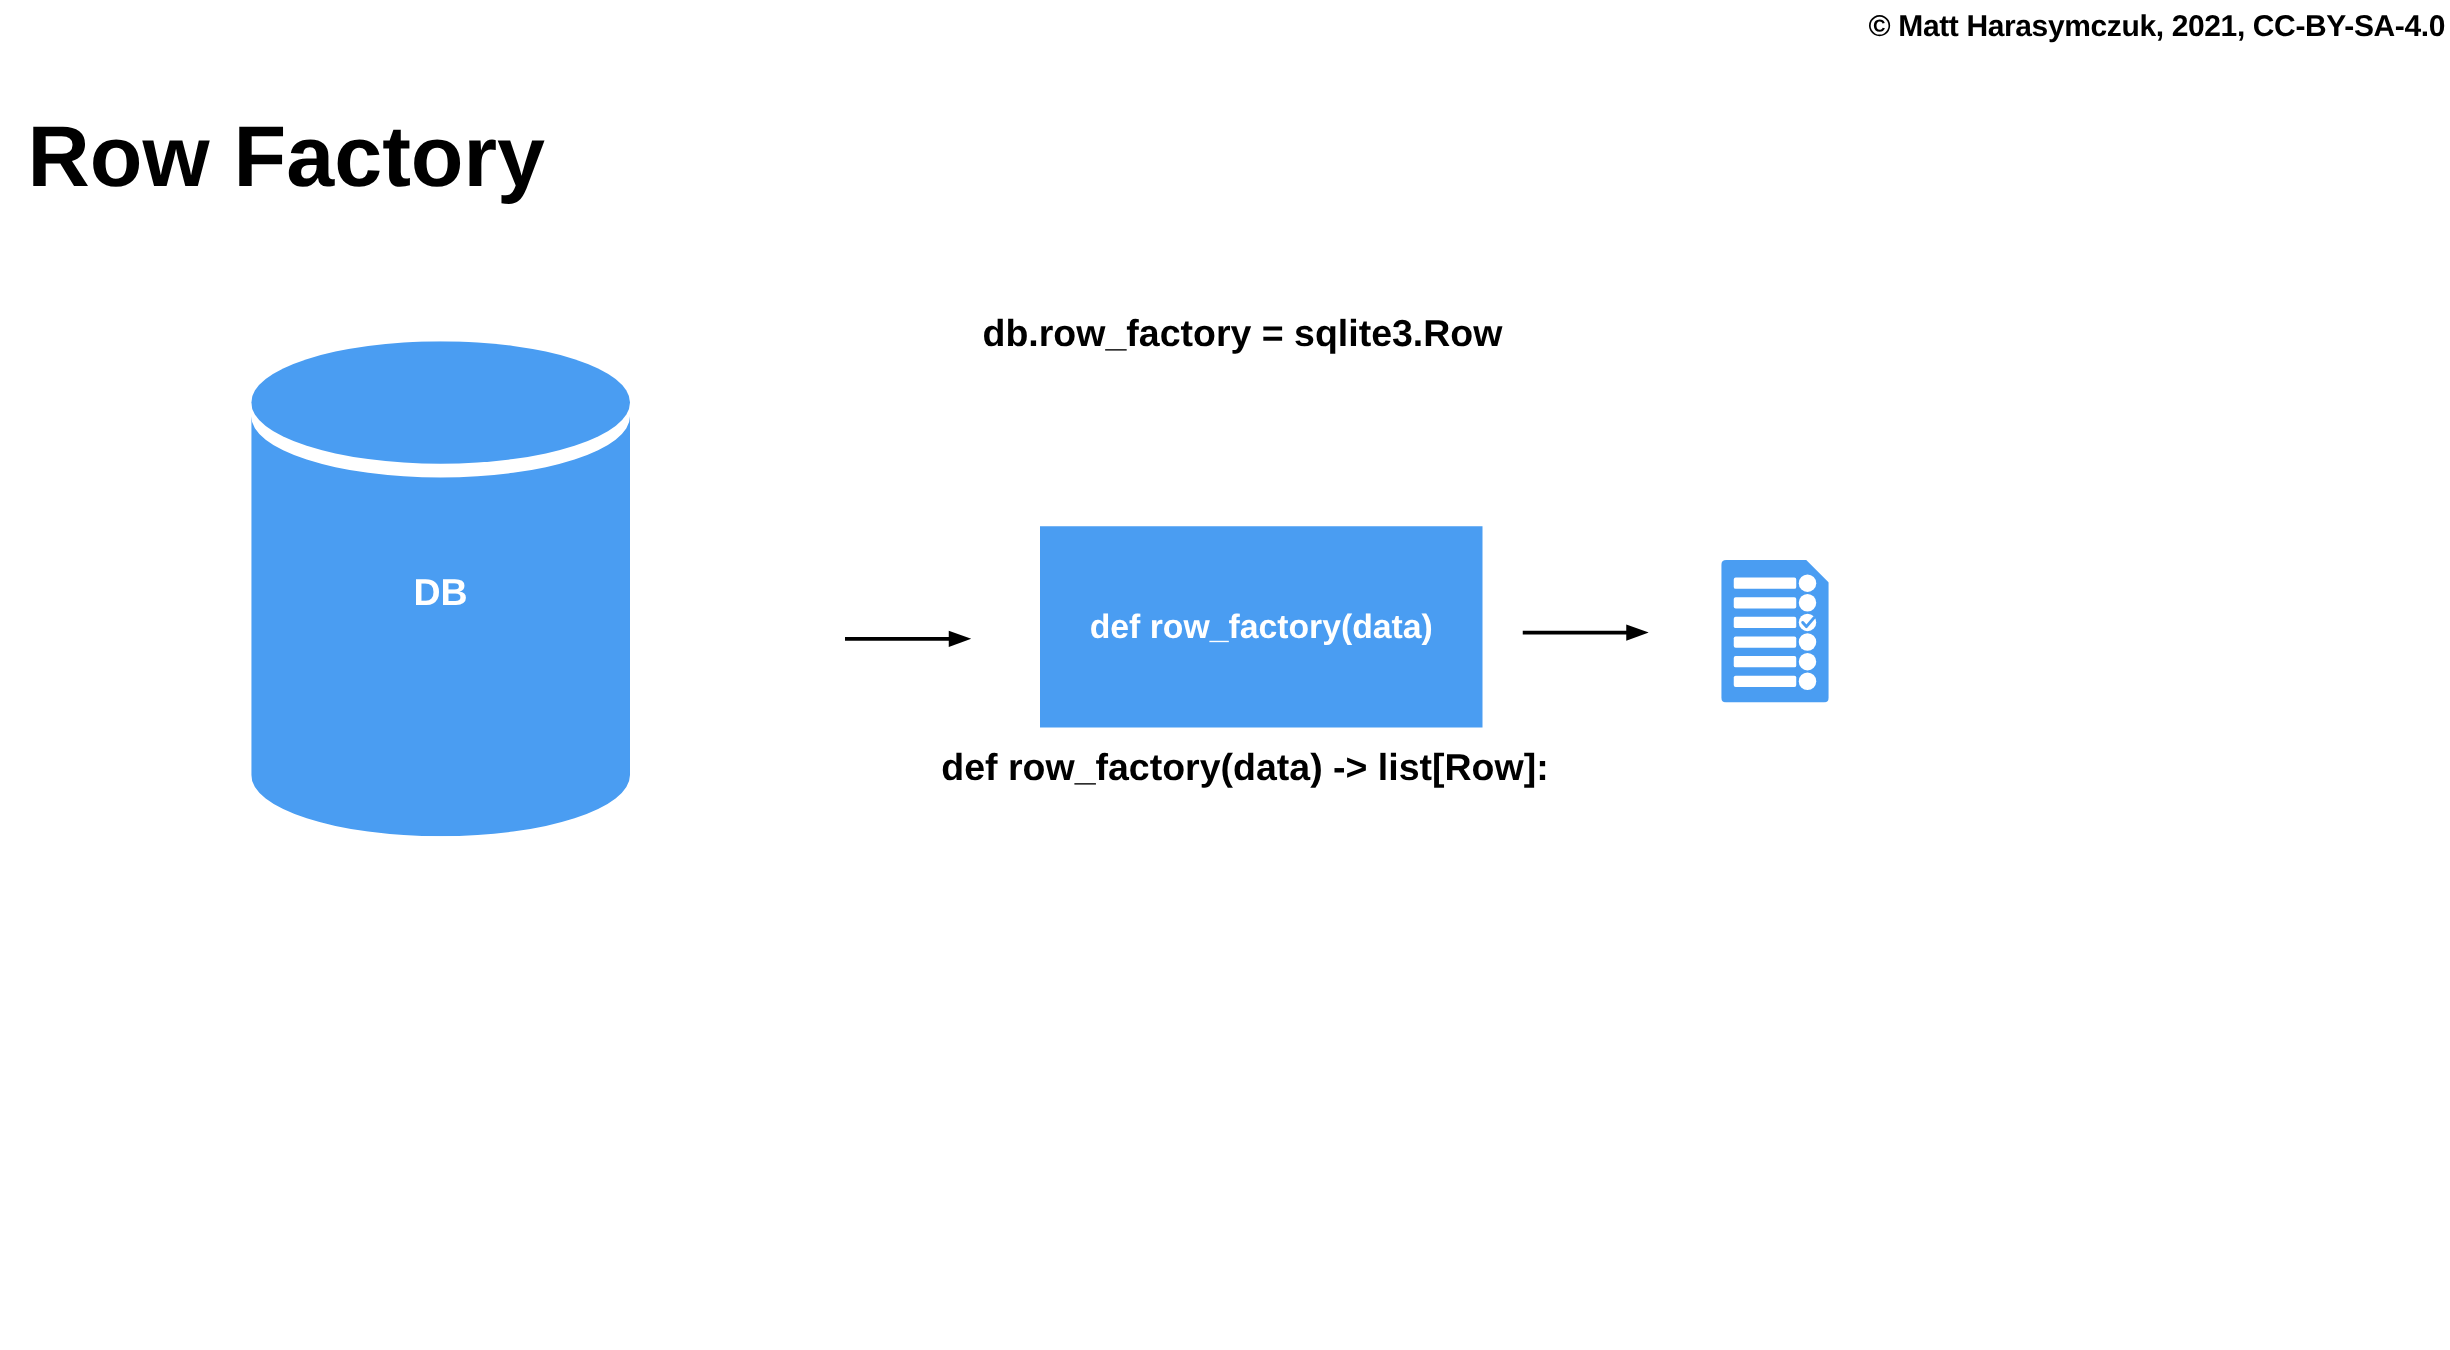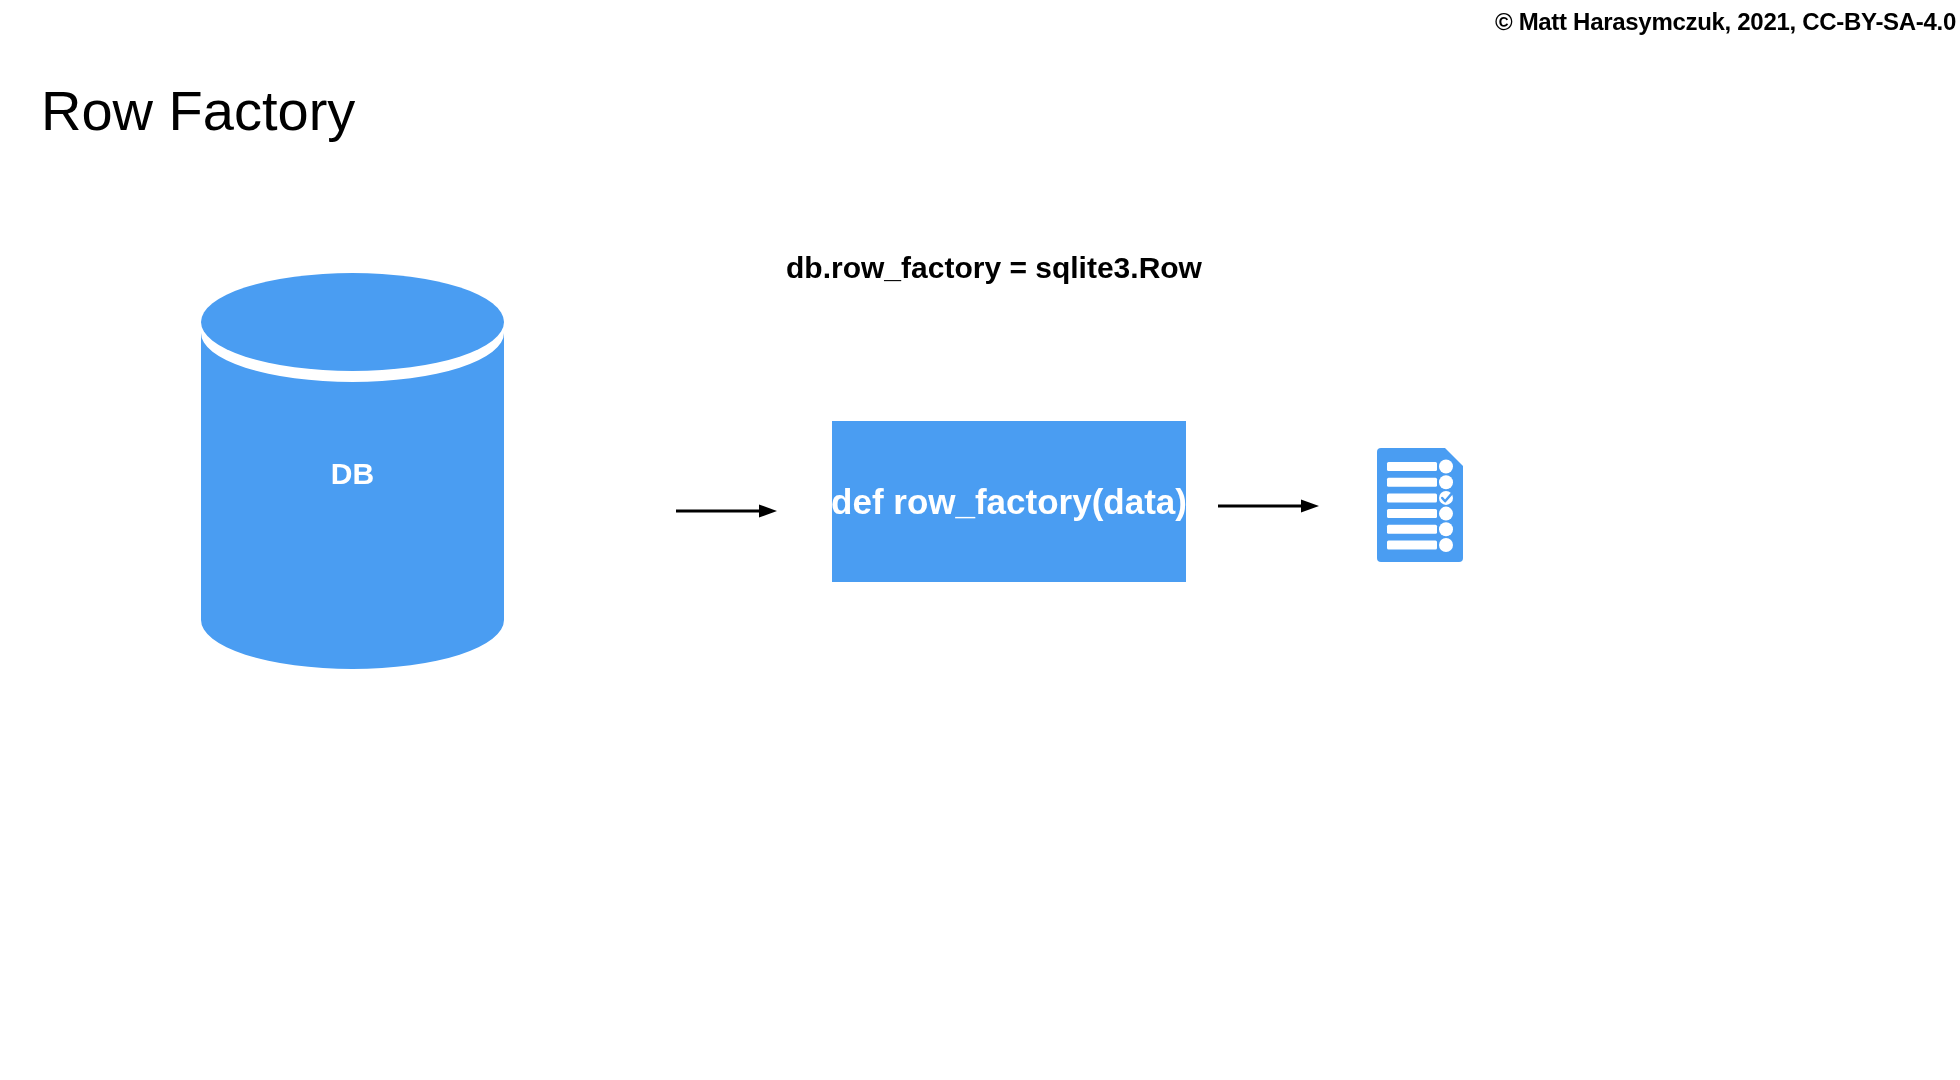--- a/index.html
+++ b/index.html
@@ -20,25 +20,25 @@
     top: 8px;
     right: 4px;
     font-size: 24px;
     font-weight: 700;
     color: var(--text-black, #000);
     letter-spacing: -0.3px;
     white-space: nowrap;
   }
   .page-title {
     position: absolute;
-    left: 41px;
+    left: 22px;
     top: 45px;
-    font-size: 56px;
+    font-size: 69px;
     line-height: 1;
-    font-weight: 400;
+    font-weight: 700;
     color: var(--text-black, #000);
     white-space: nowrap;
   }
   .db-cylinder {
     position: absolute;
     left: 201px;
     top: 273px;
     width: 307px;
     height: 396px;
   }
@@ -58,21 +58,21 @@
     top: 421px;
     width: 354px;
     height: 161px;
     background: var(--accent-blue, #4A9DF2);
     display: flex;
     align-items: center;
     justify-content: center;
   }
   .process-box .box-label {
     color: #ffffff;
-    font-size: 35px;
+    font-size: 27px;
     font-weight: 700;
     white-space: nowrap;
   }
   .flow-arrow { position: absolute; }
   .arrow-1 { left: 676px; top: 501px; }
   .arrow-2 { left: 1218px; top: 496px; }
   .result-icon {
     position: absolute;
     left: 1377px;
     top: 448px;
@@ -138,14 +138,15 @@
       <circle cx="69" cy="65.6" r="7" fill="#ffffff"></circle>
 
       <rect x="10" y="76.8" width="50" height="9" rx="1.5" fill="#ffffff"></rect>
       <circle cx="69" cy="81.3" r="7" fill="#ffffff"></circle>
 
       <rect x="10" y="92.5" width="50" height="9" rx="1.5" fill="#ffffff"></rect>
       <circle cx="69" cy="97" r="7" fill="#ffffff"></circle>
     </svg>
   </div>
 
+  <div class="code-line code-bottom">def row_factory(data) -&gt; list[Row]:</div>
 
 </div>
 
 </body></html>

